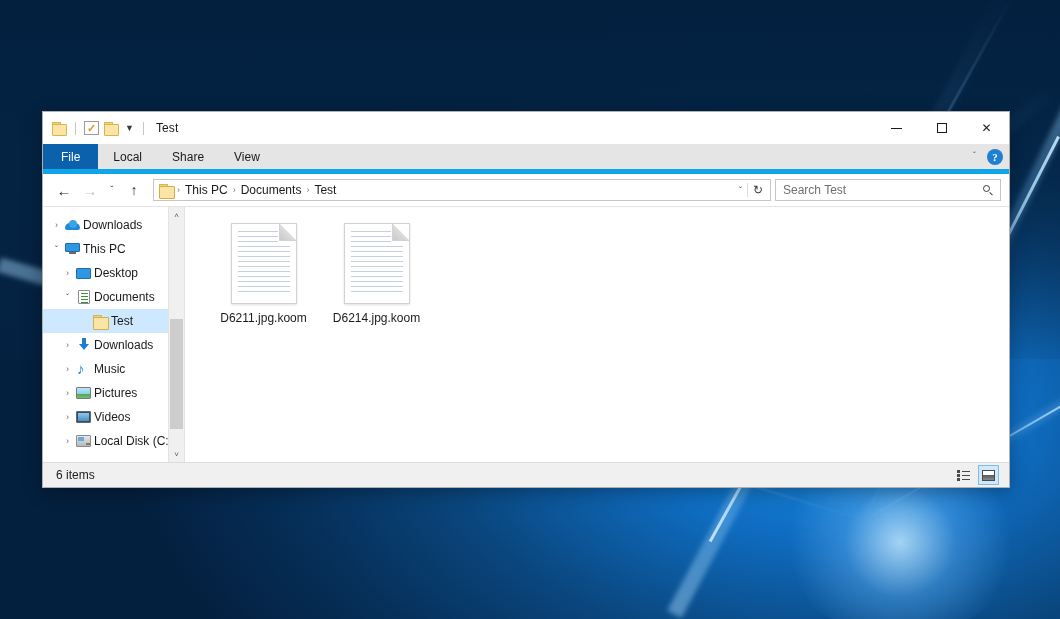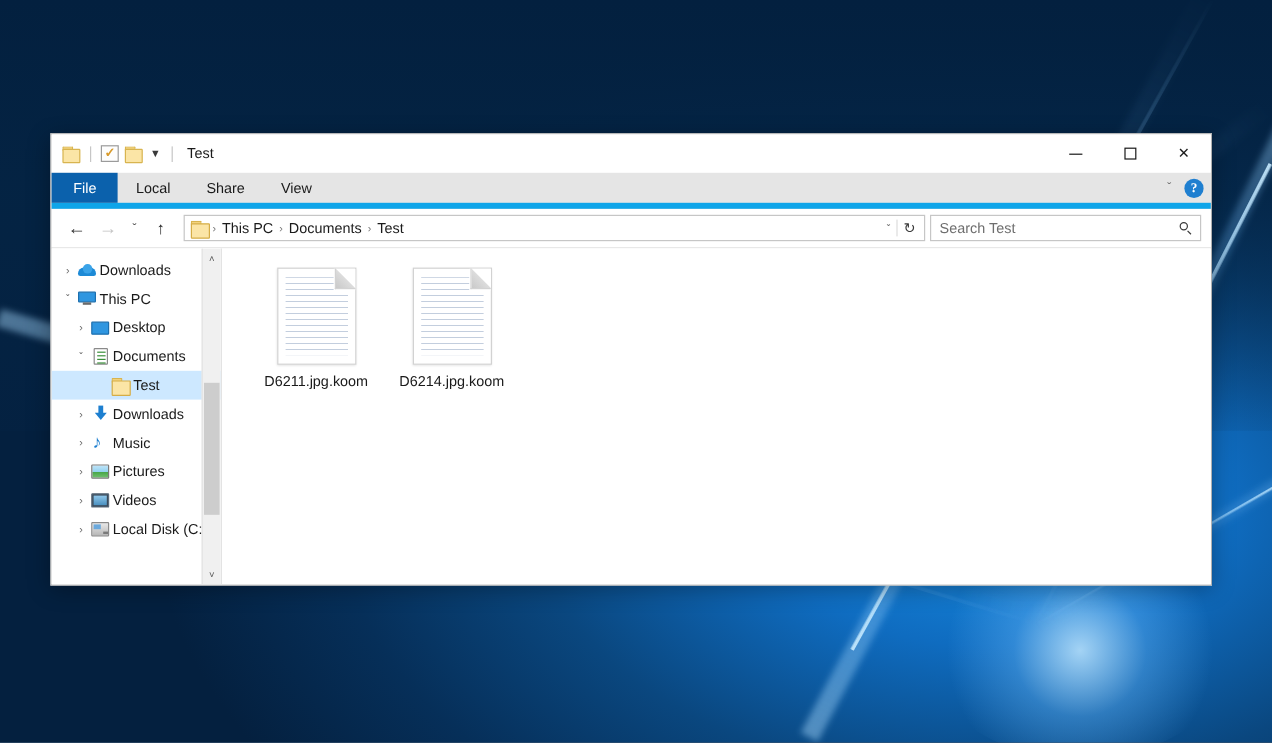--- a/index.html
+++ b/index.html
@@ -531,15 +531,26 @@
                 <div class="fold-edge"></div>
             </div>
             <div class="filename">D6214.jpg.koom</div>
           </div>
 
 
         </div>
       </div>
     </div>
 
+    <div class="statusbar">
+      <div class="status-text">6 items</div>
+      <div class="viewbtns">
+        <div class="vbtn">
+          <span class="vb-details"></span>
+        </div>
+        <div class="vbtn active">
+          <span class="vb-large"></span>
+        </div>
+      </div>
+    </div>
 
   </div>
 </div>
 
 </body></html>

